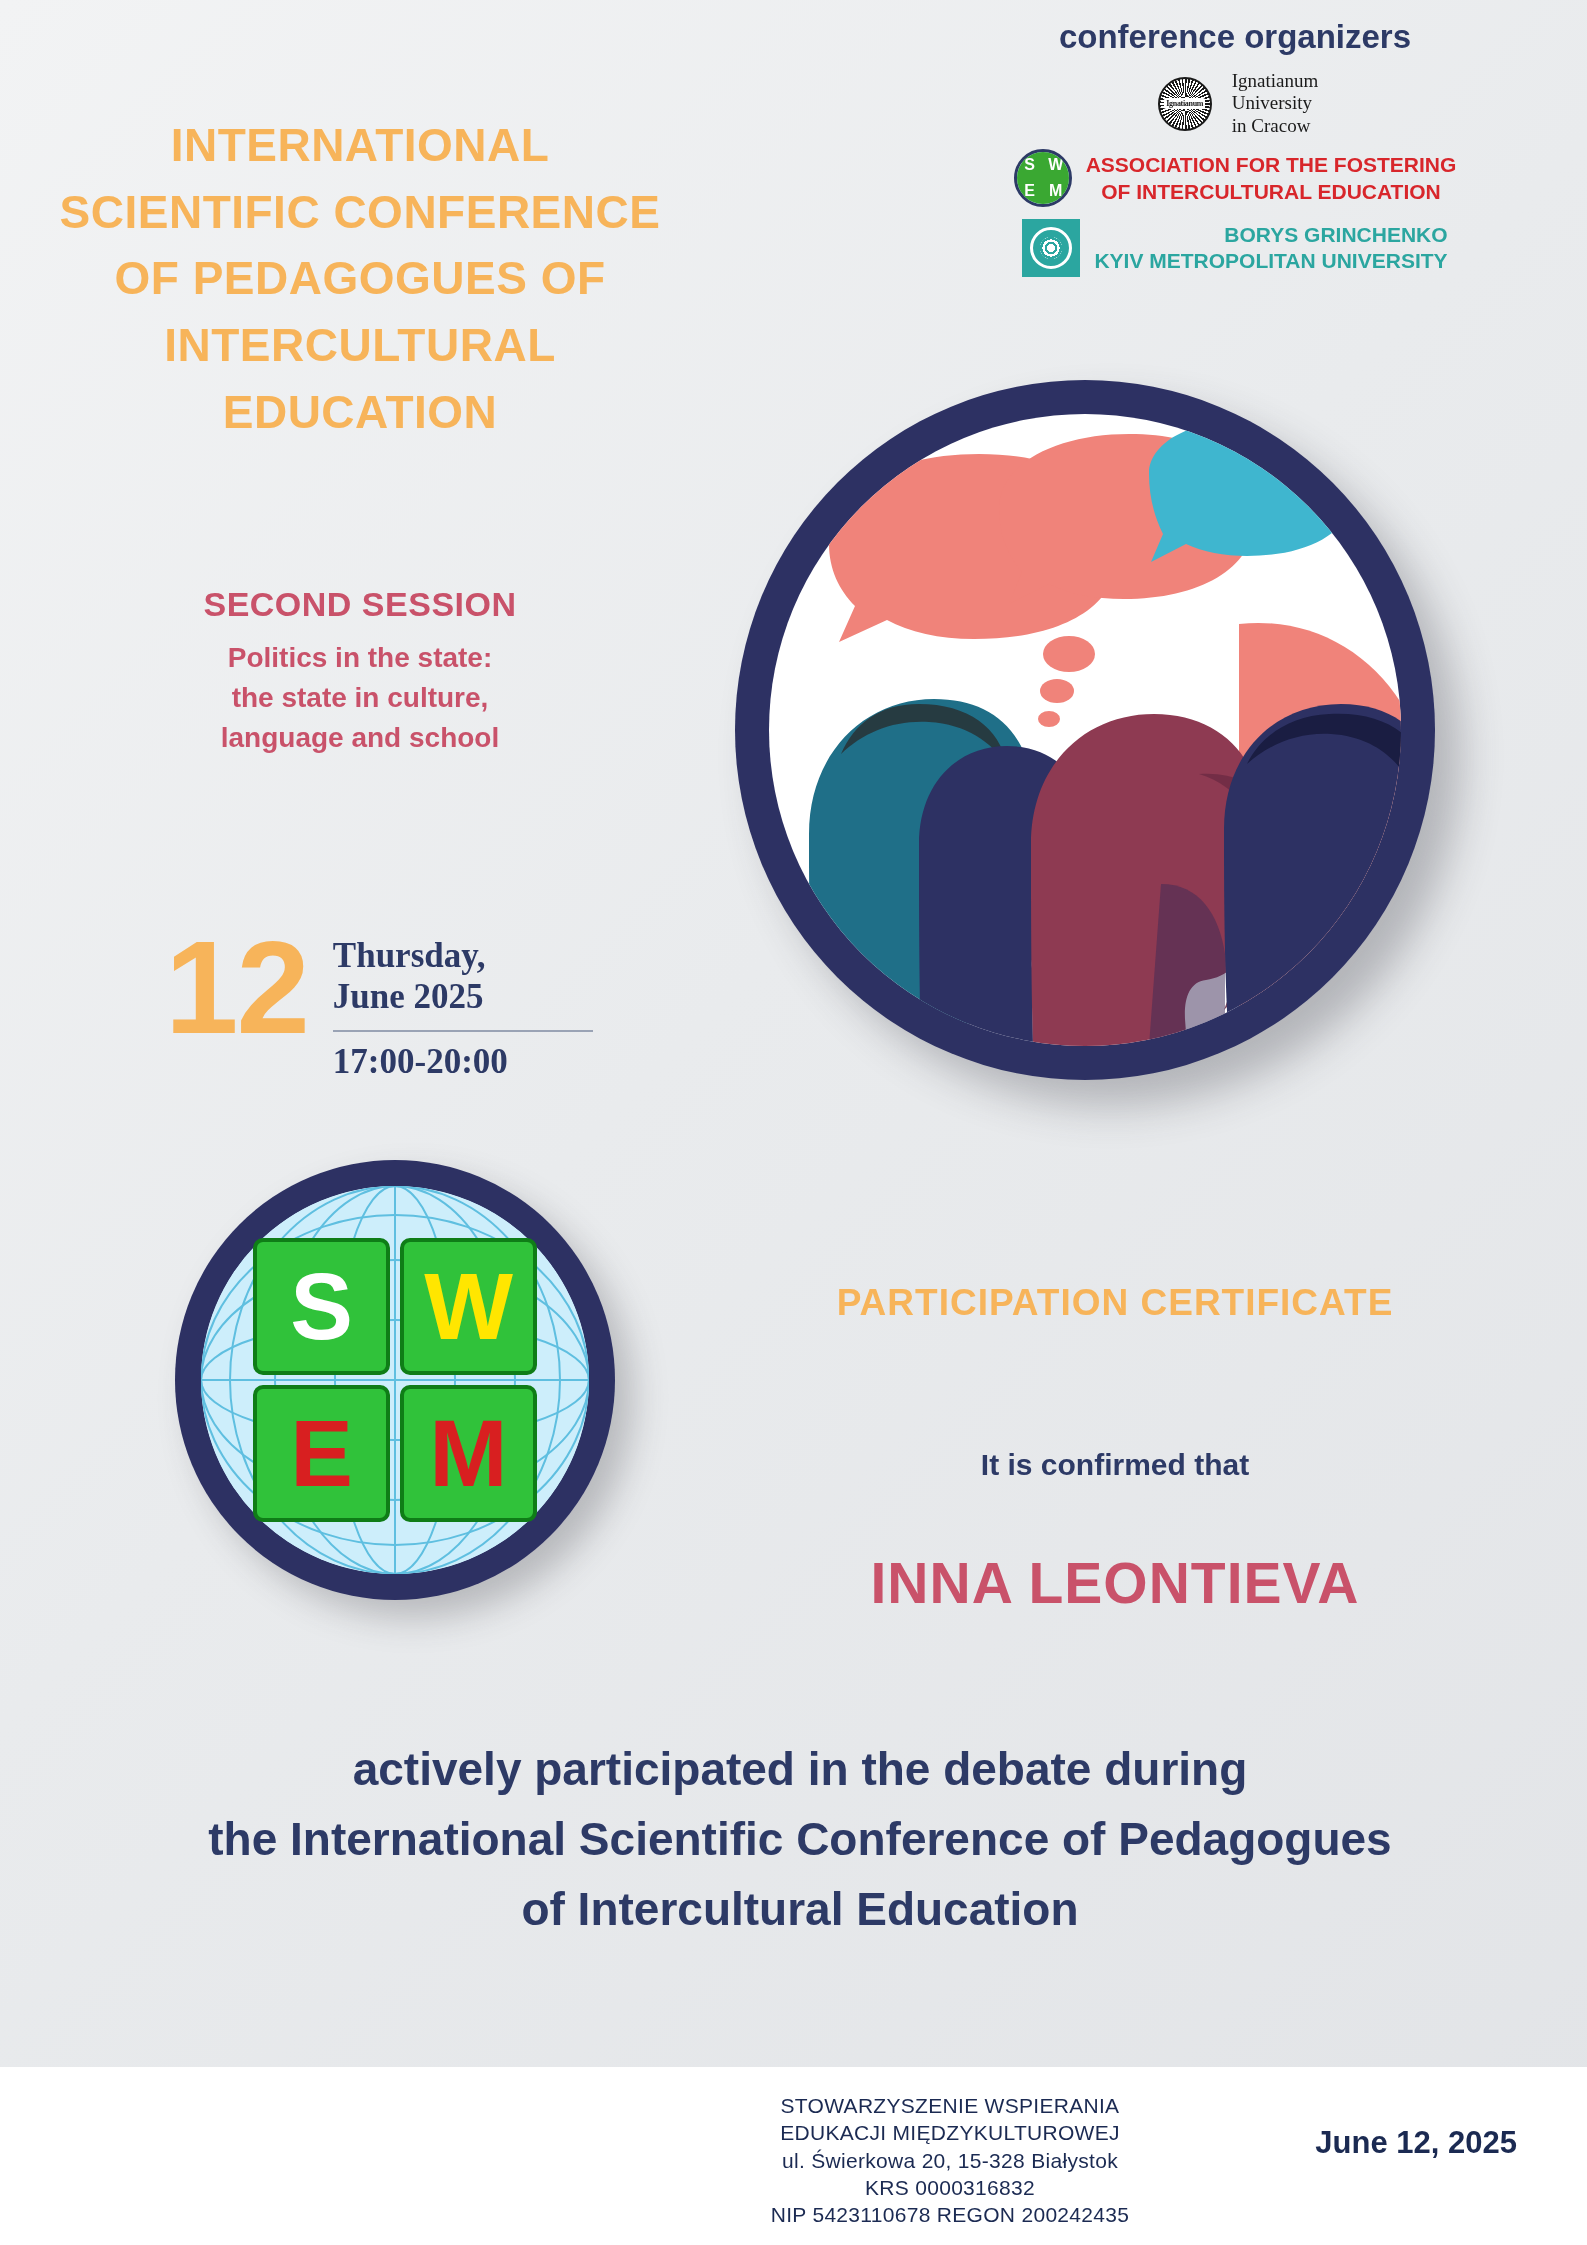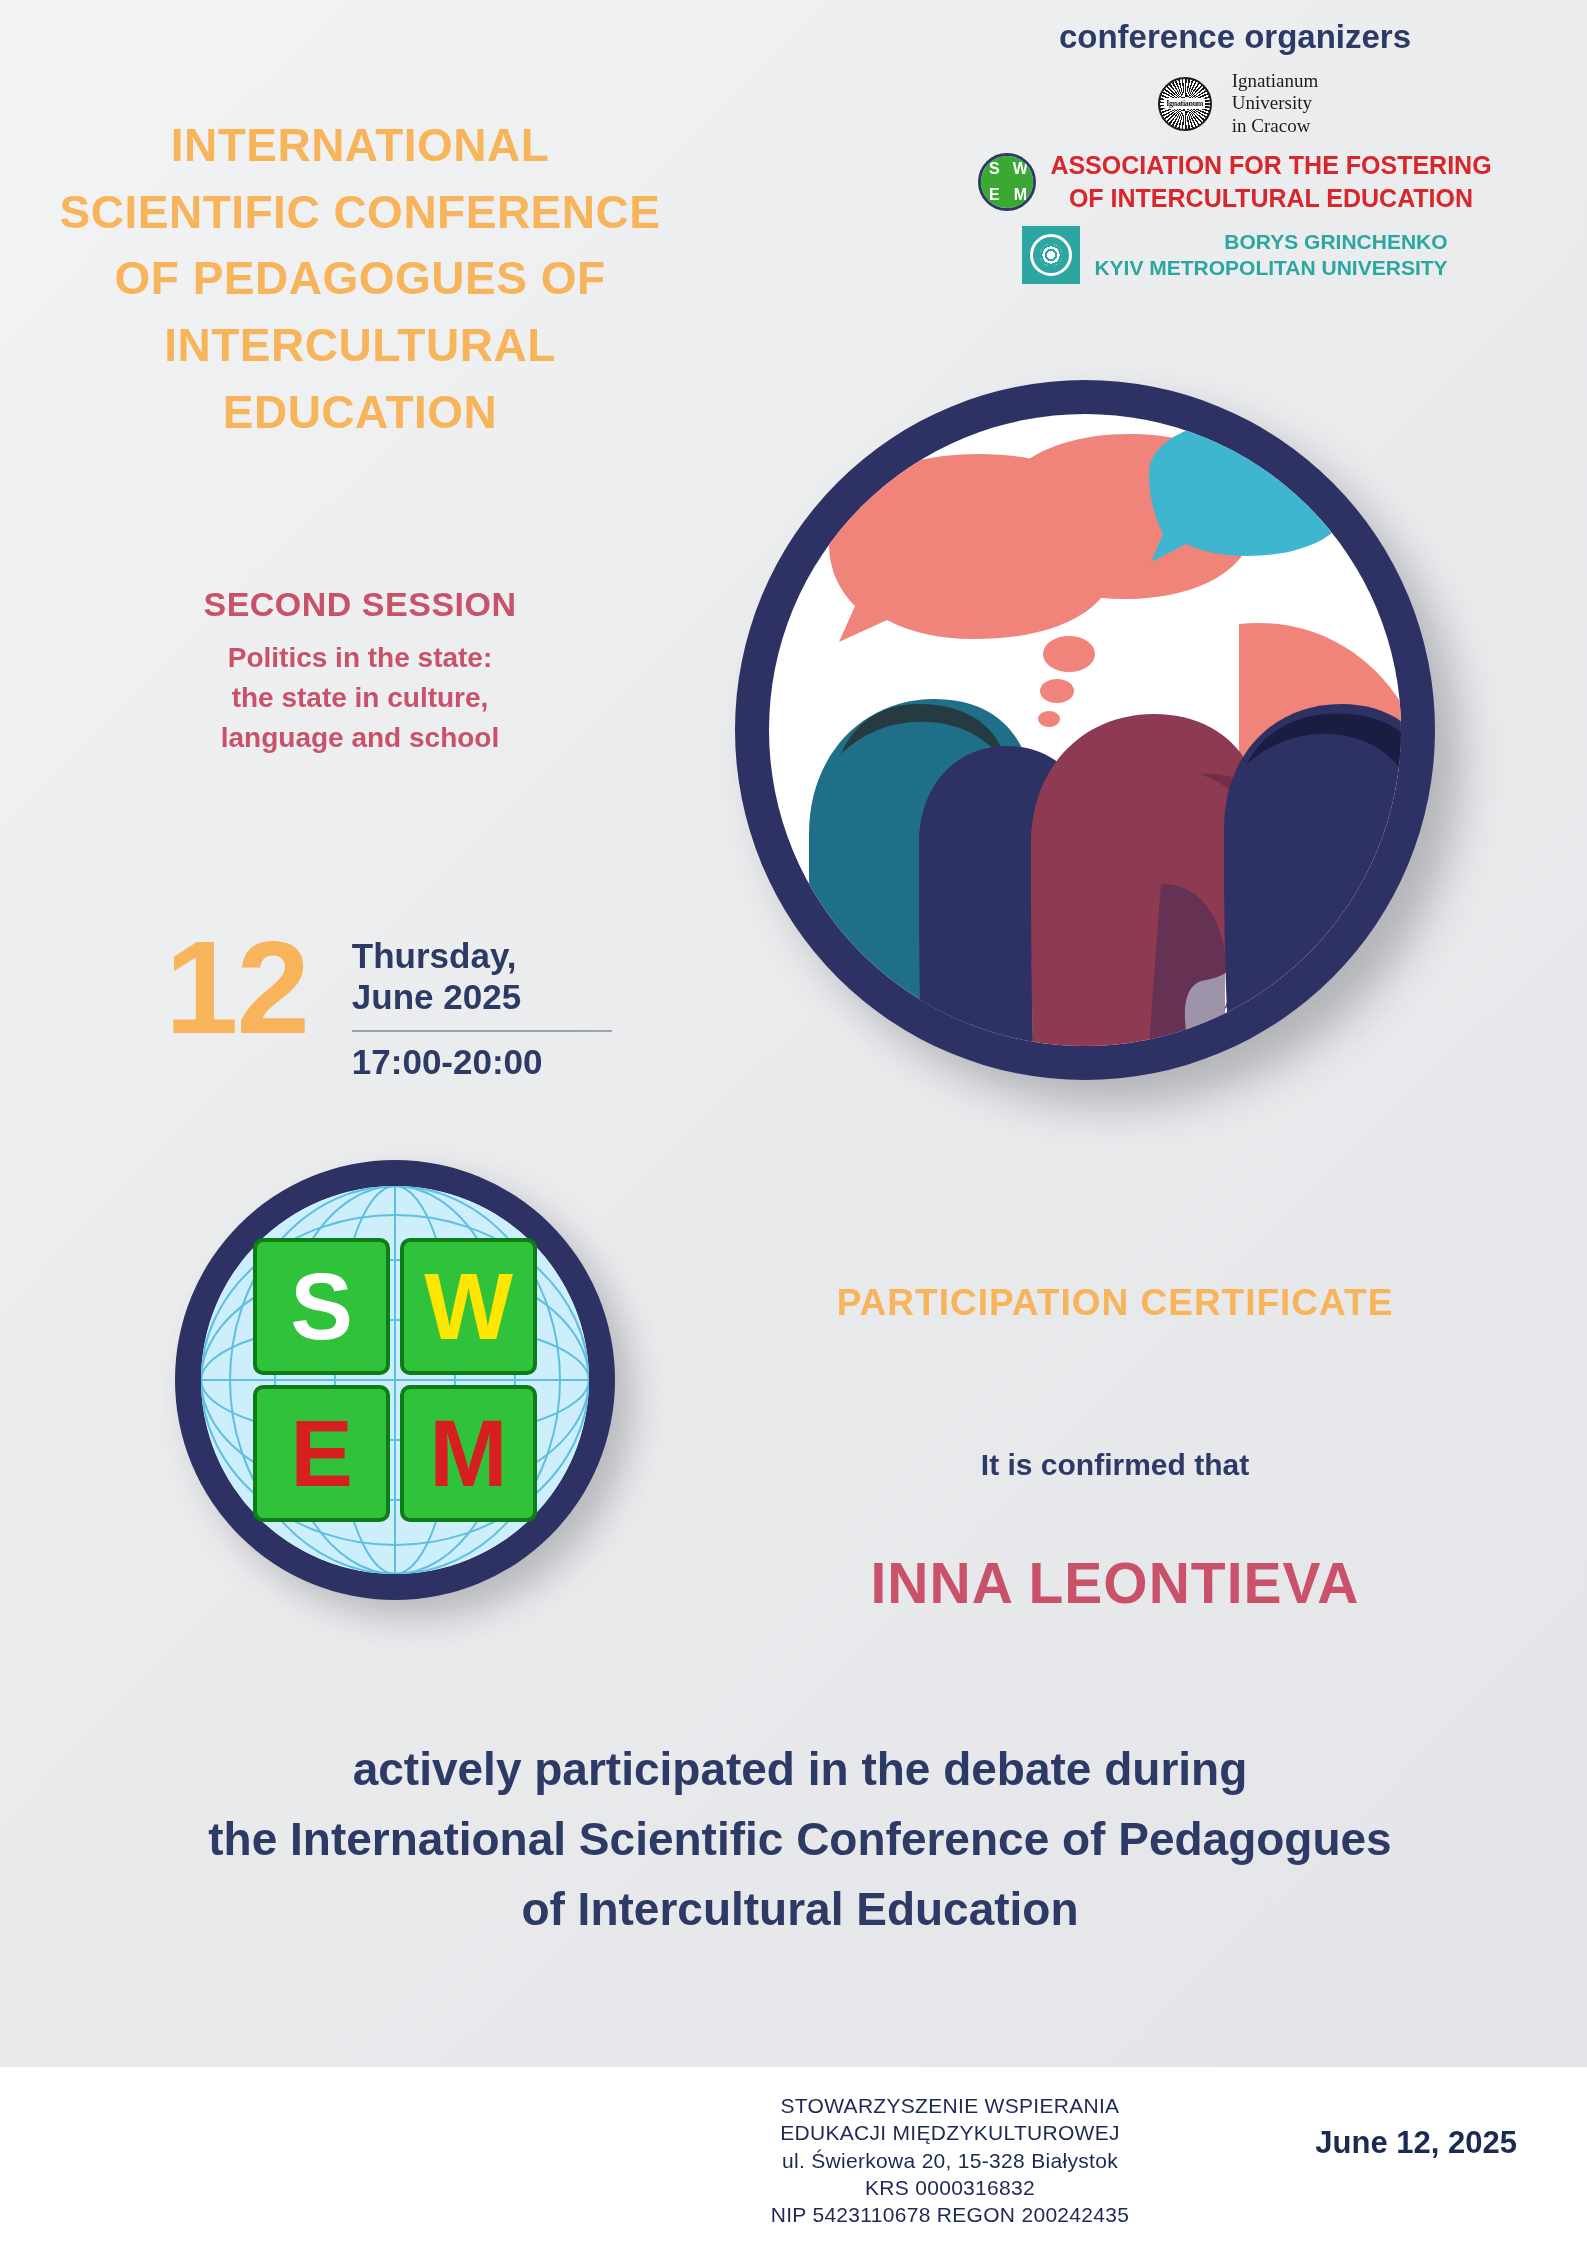--- a/index.html
+++ b/index.html
@@ -64,23 +64,24 @@
     align-items: flex-start;
   }
   .big-day {
     font-size: 132px;
     font-weight: bold;
     color: #f7b45a;
     line-height: 0.95;
     letter-spacing: -2px;
   }
   .date-right {
-    margin-left: 44px;
+    margin-left: 25px;
     padding-top: 10px;
     color: #2d3a66;
+    font-family: Liberation Serif, serif;
   }
   .date-weekday {
     font-size: 35px;
     font-weight: bold;
     line-height: 1.18;
     white-space: nowrap;
   }
   .date-rule {
     width: 260px;
     height: 2px;
@@ -154,21 +155,21 @@
     display: flex; align-items: center; justify-content: center;
     font-size: 16px; font-weight: bold; color: #fff;
     font-family: "Liberation Sans", sans-serif;
   }
   .sw-s { background: #3aa832; }
   .sw-w { background: #3aa832; color: #ffe600; }
   .sw-e { background: #3aa832; color: #d81f20; }
   .sw-m { background: #3aa832; color: #d81f20; }
 
   .assoc-text {
-    font-size: 25px;
+    font-size: 21px;
     font-weight: bold;
     color: #d8262b;
     line-height: 1.3;
     text-align: center;
   }
 
   .bg-row { justify-content: center; }
   .bg-mark {
     width: 58px; height: 58px;
     background: #2ba6a0;

